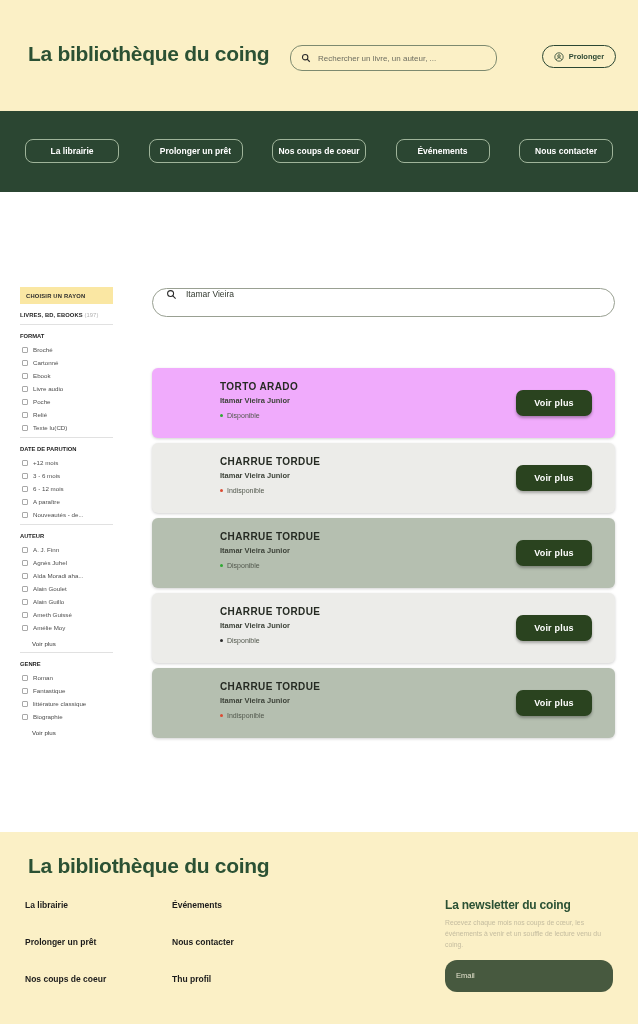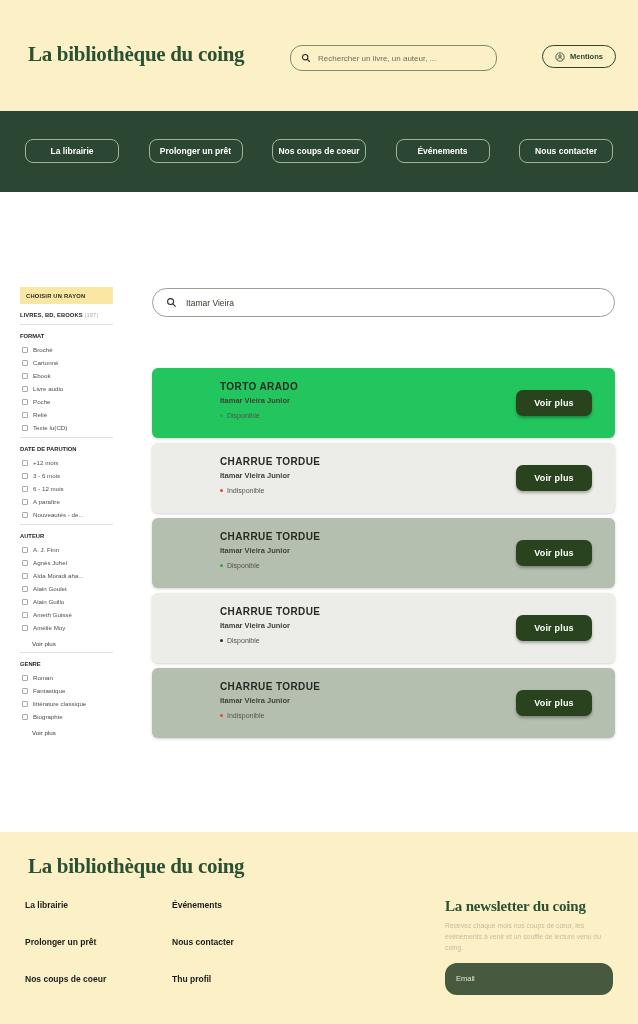--- a/index.html
+++ b/index.html
@@ -3,21 +3,21 @@
 <meta charset="utf-8">
 <style>
   * { margin:0; padding:0; box-sizing:border-box; }
   html,body { width:638px; height:1024px; }
   body {
     font-family:"Liberation Sans", sans-serif;
     background:#ffffff;
     position:relative;
     overflow:hidden;
   }
-  .display-font { font-family:Liberation Serif, serif; font-weight:800; letter-spacing:-0.3px; }
+  .display-font { font-family:Liberation Sans, sans-serif; font-weight:800; letter-spacing:-0.3px; }
 
   
   .header { position:absolute; top:0; left:0; width:638px; height:111px; background:#FBF0C6; }
   .logo { position:absolute; left:28px; top:42px; font-size:21px; color:#2B5134; cursor:pointer; }
   .header-search {
     position:absolute; left:290px; top:45px; width:207px; height:23px;
     border:1px solid #7d8a6f; border-radius:12px;
     display:flex; align-items:center; gap:7px; padding:12px 10px; background:transparent;
   }
   .header-search .ph { font-size:8px; color:#6d6d60; }
@@ -55,21 +55,21 @@
   .group-title { font-size:5.8px; font-weight:700; color:#1e1e1e; margin:8px 0 7px 0; }
   .opt { display:flex; align-items:center; gap:5px; margin:6px 0 6px 2px; cursor:pointer; }
   .opt-box { width:6px; height:6px; border:1px solid #a9a9a9; border-radius:1px; background:#ffffff; flex:0 0 auto; }
   .opt-label { font-size:6.2px; color:#4d4d4d; }
   .voir-plus-link { font-size:6.2px; color:#373737; margin:9px 0 5px 12px; cursor:pointer; }
 
   
   .results { position:absolute; left:152px; top:96px; width:463px; }
   .results-search {
     height:29px; border:1px solid #99A092; border-radius:15px; background:#ffffff;
-    display:flex; align-items:flex-end; gap:9px; padding:8px 13px;
+    display:flex; align-items:flex-start; gap:9px; padding:0 13px;
   }
   .icon-search-lg { width:11px; height:11px; flex:0 0 auto; }
   .results-search-text { font-size:8.5px; color:#333A30; font-weight:500; }
   .cards { margin-top:51px; }
   .card { height:70px; border-radius:6px; margin-bottom:5px; position:relative; box-shadow:0 1px 3px rgba(0,0,0,0.18); }
   .card-title { position:absolute; left:68px; top:13px; font-size:10px; font-weight:700; letter-spacing:0.4px; color:#262B23; }
   .card-author { position:absolute; left:68px; top:28px; font-size:7.5px; font-weight:700; color:#3C4238; }
   .card-status { position:absolute; left:68px; top:44px; display:flex; align-items:center; gap:4px; }
   .card-status .txt { font-size:7px; color:#51574C; }
   .dot { width:3px; height:3px; border-radius:50%; flex:0 0 auto; }
@@ -80,21 +80,21 @@
     box-shadow:0 2px 3px rgba(0,0,0,0.3); font-family:"Liberation Sans", sans-serif;
   }
 
   
   .footer { position:absolute; top:832px; left:0; width:638px; height:192px; background:#FBF0C6; }
   .footer-logo { position:absolute; left:28px; top:22px; font-size:21px; color:#2B5134; }
   .f-col { position:absolute; top:68px; display:flex; flex-direction:column; gap:27px; }
   .f-col-0 { left:25px; } .f-col-1 { left:172px; } .f-col-2 { left:300px; }
   .f-link { font-size:8.5px; font-weight:700; color:#1c1c1c; cursor:pointer; white-space:nowrap; }
   .newsletter { position:absolute; left:445px; top:66px; width:172px; }
-  .newsletter-title { font-size:15px; color:#2B5134; letter-spacing:-0.2px; }
+  .newsletter-title { font-size:12px; color:#2B5134; letter-spacing:-0.2px; }
   .newsletter-text { font-size:6.8px; color:#C4BC9F; line-height:1.6; margin-top:6px; }
   .email-pill {
     margin-top:9px; width:168px; height:23px; background:#47593F; border-radius:12px;
     display:flex; align-items:center; padding:16px 11px; color:#E4E2CE; font-size:7.5px;
     cursor:text;
   }
   svg { display:block; }
 </style>
 </head>
 <body>
@@ -113,21 +113,21 @@
   </div>
 
   <div class="connexion">
     <span class="icon-user">
       <svg viewBox="0 0 24 24" width="10" height="10" fill="none" stroke="#2B4733" stroke-width="2">
         <circle cx="12" cy="12" r="10"></circle>
           <circle cx="12" cy="9.5" r="3"></circle>
           <path d="M5.5 18.5 C7 14.8 10 14 12 14 C14 14 17 14.8 18.5 18.5"></path>
       </svg>
     </span>
-    <span>Mentions</span>
+    <span>Prolonger</span>
   </div>
 </div>
 
 <div class="nav">
   <div class="nav-inner">
     <button class="nav-btn">La librairie</button>
     <button class="nav-btn">Prolonger un prêt</button>
     <button class="nav-btn">Nos coups de coeur</button>
     <button class="nav-btn">Événements</button>
     <button class="nav-btn">Nous contacter</button>
@@ -256,21 +256,21 @@
         <svg viewBox="0 0 24 24" width="11" height="11" fill="none" stroke="#2b2b2b" stroke-width="2.4">
           <circle cx="10" cy="10" r="6.5"></circle>
             <line x1="15" y1="15" x2="21" y2="21"></line>
         </svg>
       </span>
       <span class="results-search-text">Itamar Vieira</span>
     </div>
 
     <div class="cards">
 
-      <div class="card" style="background-color: #22c55e;">
+      <div class="card" style="background-color: #f0abfc;">
         <div class="card-title">TORTO ARADO</div>
         <div class="card-author">Itamar Vieira Junior</div>
         <div class="card-status">
           <span class="dot" style="background-color: rgb(47, 168, 50);"></span>
           <span class="txt">Disponible</span>
         </div>
         <button class="voir-btn">Voir plus</button>
       </div>
 
       <div class="card" style="background-color: rgb(236, 236, 233);">

